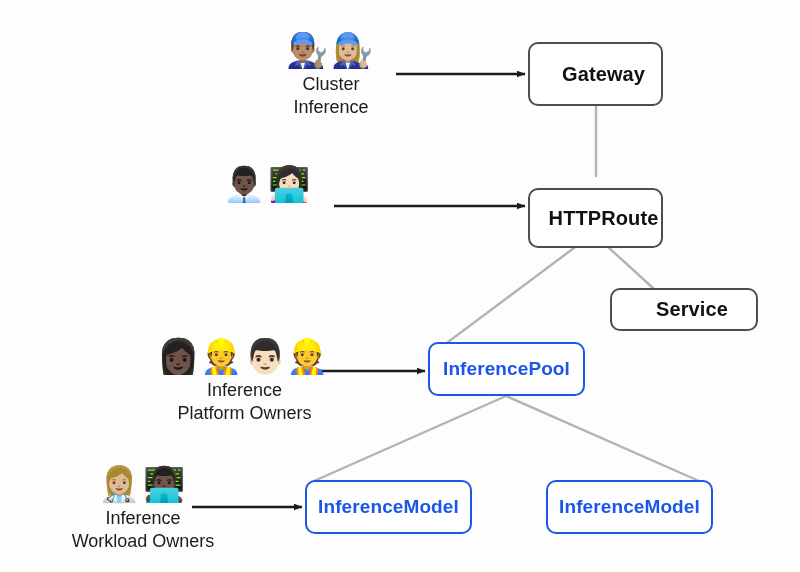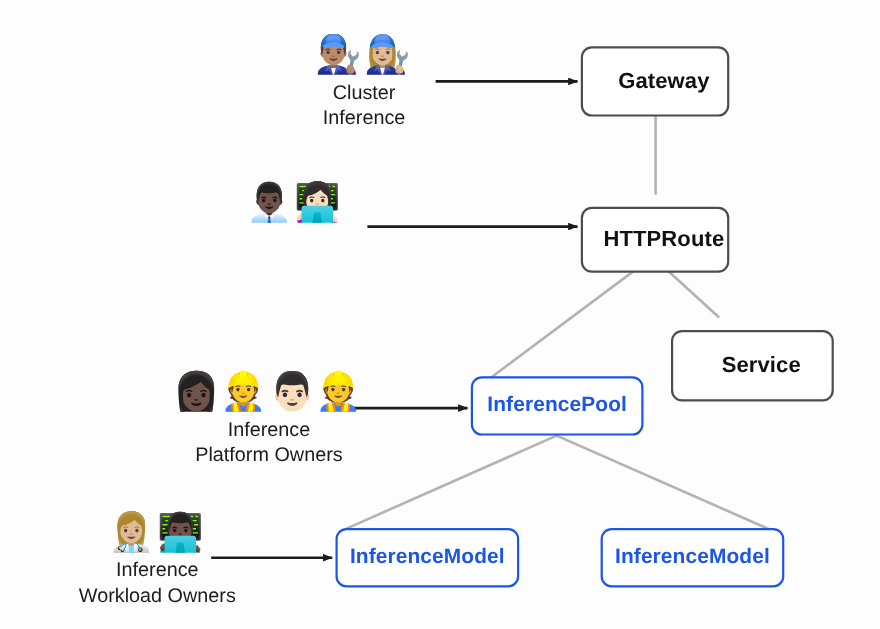--- a/index.html
+++ b/index.html
@@ -44,21 +44,21 @@
     padding-left: 16px;
   }
   .node.blue {
     border: 2.2px solid #1a56e8;
     color: #1a56e8;
     font-size: 19px;
   }
 
   #node-gateway      { left: 528px; top: 42px;  width: 135px; height: 64px; }
   #node-httproute    { left: 528px; top: 176px; width: 135px; height: 60px; margin-top: 12px; }
-  #node-service      { left: 610px; top: 300px; width: 148px; height: 65px; }
+  #node-service      { left: 610px; top: 288px; width: 148px; height: 43px; }
   #node-inferencepool{ left: 428px; top: 342px; width: 157px; height: 54px; text-align: right; }
   #node-model-left   { left: 305px; top: 480px; width: 167px; height: 54px; }
   #node-model-right  { left: 546px; top: 480px; width: 167px; height: 54px; }
 
   
   .persona {
     position: absolute;
     display: flex;
     flex-direction: column;
     align-items: center;

